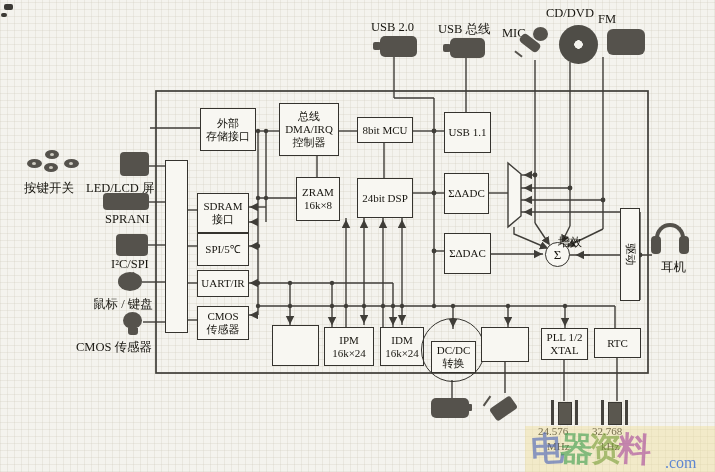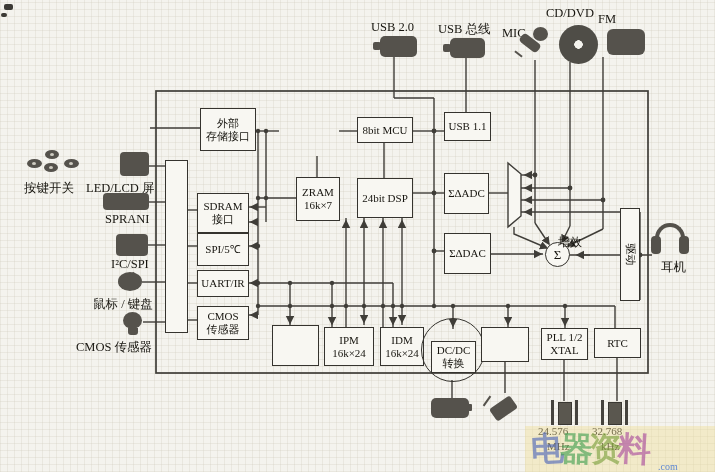--- a/index.html
+++ b/index.html
@@ -55,21 +55,21 @@
     background:#f8f7f2;border:1.5px solid #35332e;box-sizing:border-box;
     display:flex;align-items:center;justify-content:center;font-size:13px;
   }
   .dcdc-circle{position:absolute;z-index:2;width:64px;height:64px;border-radius:50%;border:1.5px solid #35332e;box-sizing:border-box;background:transparent;}
   .speck{position:absolute;z-index:2;background:#3c3a35;border-radius:2px;}
   .watermark{
     position:absolute;z-index:3;left:525px;top:426px;width:190px;height:46px;
     background:rgba(238,222,150,.42);display:flex;align-items:center;padding-left:6px;box-sizing:border-box;
   }
   .watermark .ch{font-size:33px;font-weight:bold;opacity:.62;letter-spacing:-4px;line-height:1;}
-  .watermark .suffix{font-size:10px;color:#3b6fd4;opacity:.8;margin-left:11px;align-self:flex-end;}
+  .watermark .suffix{font-size:16px;color:#3b6fd4;opacity:.8;margin-left:18px;align-self:flex-end;}
 </style>
 </head>
 <body>
 
 <div class="canvas">
 
   <svg class="lyr wires" width="715" height="472" viewBox="0 0 715 472">
     <defs>
       <marker id="ah" markerWidth="7" markerHeight="7" refX="5" refY="3" orient="auto">
         <path d="M0,0 L6,3 L0,6 z" fill="#3f3d38"></path>
@@ -205,24 +205,27 @@
         <circle cx="565" cy="306" r="2.2"></circle>
       <circle cx="640" cy="255" r="2.4"></circle>
     </g>
   </svg>
 
   <div class="speck" style="left:4px;top:4px;width:9px;height:6px;"></div>
   <div class="speck" style="left:1px;top:13px;width:6px;height:4px;"></div>
 
   <div class="blk" style="left:200px;top:108px;width:56px;height:43px;">外部
 存储接口</div>
+  <div class="blk" style="left:279px;top:103px;width:60px;height:53px;">总线
+DMA/IRQ
+控制器</div>
   <div class="blk" style="left:357px;top:117px;width:56px;height:26px;">8bit MCU</div>
-  <div class="blk" style="left:444px;top:112px;width:47px;height:29px;">USB 1.1</div>
+  <div class="blk" style="left:444px;top:112px;width:47px;height:41px;">USB 1.1</div>
   <div class="blk" style="left:296px;top:177px;width:44px;height:44px;">ZRAM
-16k×7</div>
+16k×8</div>
   <div class="blk" style="left:357px;top:178px;width:56px;height:40px;">24bit DSP</div>
   <div class="blk" style="left:444px;top:173px;width:45px;height:41px;">ΣΔADC</div>
   <div class="blk" style="left:444px;top:233px;width:47px;height:41px;">ΣΔDAC</div>
   <div class="empty-blk" style="left:165px;top:160px;width:23px;height:173px;"></div>
   <div class="blk" style="left:197px;top:193px;width:52px;height:40px;">SDRAM
 接口</div>
   <div class="blk" style="left:197px;top:233px;width:52px;height:33px;">SPI/5℃</div>
   <div class="blk" style="left:197px;top:270px;width:52px;height:27px;">UART/IR</div>
   <div class="blk" style="left:197px;top:306px;width:52px;height:34px;">CMOS
 传感器</div>

